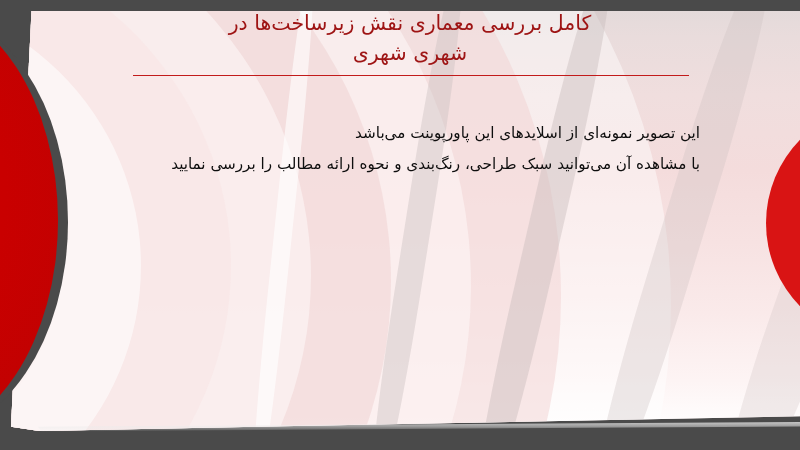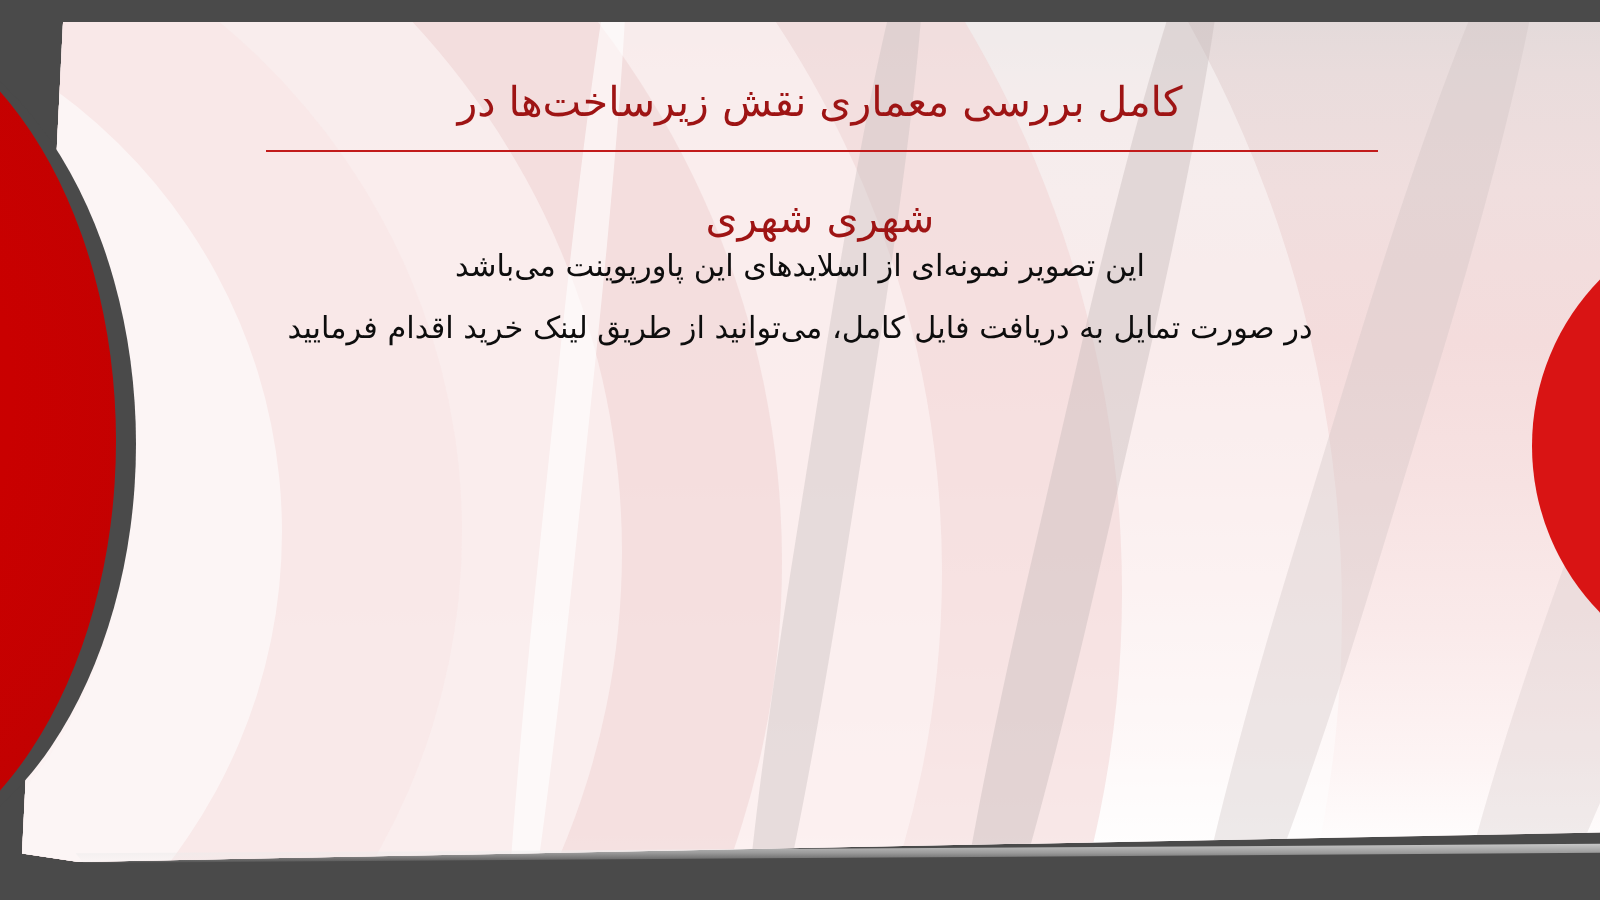--- a/index.html
+++ b/index.html
@@ -202,41 +202,40 @@
     text-align: center;
     direction: rtl;
   }
   .title-line {
     color: #9e1414;
     font-size: 20.5px;
     line-height: 30px;
     font-family: "DejaVu Sans", sans-serif;
     white-space: nowrap;
     letter-spacing: 0px;
-    margin-top: 28px;
   }
   #title-rule {
     position: absolute;
     left: 133px;
     top: 75px;
     width: 556px;
     height: 0;
     border-top: 1.6px solid #c21b1b;
     z-index: 8;
   }
 
   
   #body-block {
     position: absolute;
     right: 100px;
     top: 118px;
     width: 600px;
     z-index: 8;
     direction: rtl;
-    text-align: center;
+    text-align: right;
   }
   .body-line {
     color: #0d0d0d;
     font-size: 15.2px;
     line-height: 30.5px;
     font-family: "DejaVu Sans", sans-serif;
     white-space: nowrap;
   }
 
   
@@ -290,16 +289,16 @@
   <div id="right-circle"></div>
 
   <div id="title-block">
     <div class="title-line">کامل بررسی معماری نقش زیرساخت‌ها در</div>
     <div class="title-line">شهری شهری</div>
   </div>
   <div id="title-rule"></div>
 
   <div id="body-block">
     <div class="body-line">این تصویر نمونه‌ای از اسلایدهای این پاورپوینت می‌باشد</div>
-    <div class="body-line">در صورت تمایل به دریافت فایل کامل، می‌توانید از طریق لینک خرید اقدام فرمایید</div>
+    <div class="body-line">با مشاهده آن می‌توانید سبک طراحی، رنگ‌بندی و نحوه ارائه مطالب را بررسی نمایید</div>
   </div>
 
 </div>
 
 </body></html>

